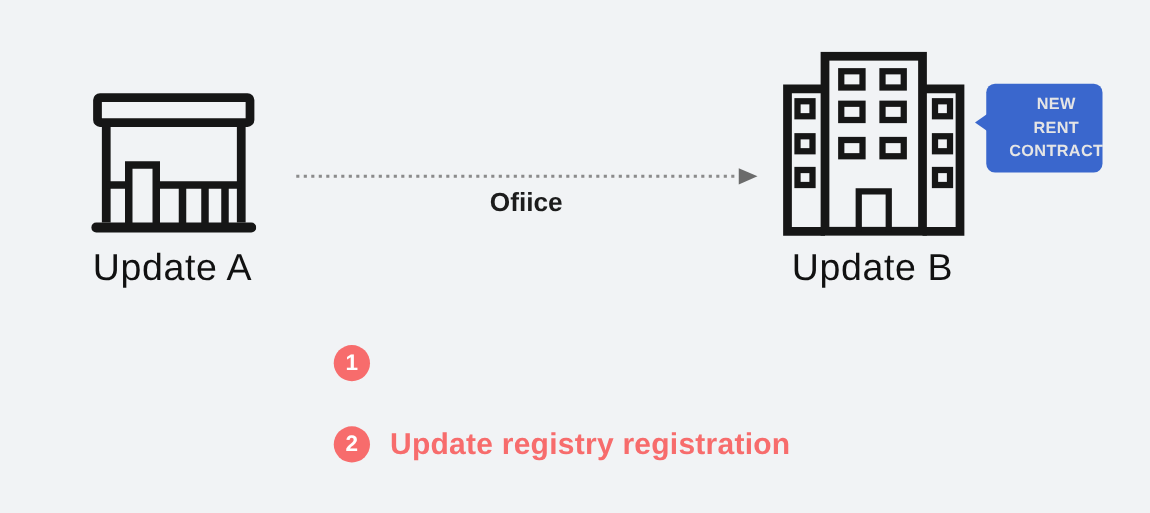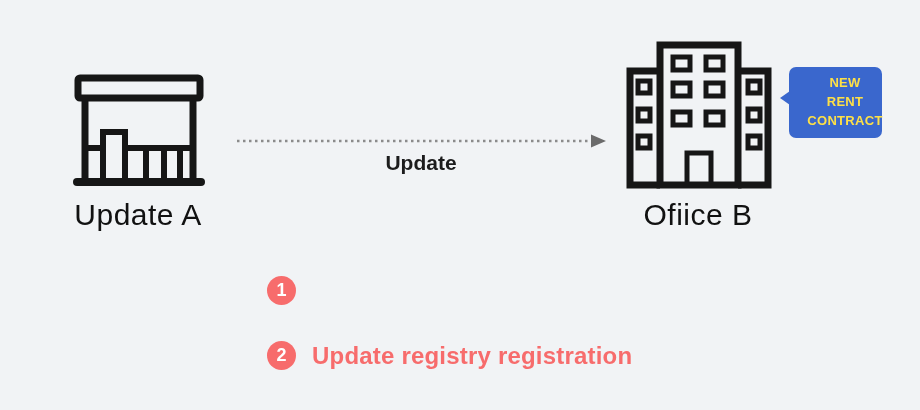--- a/index.html
+++ b/index.html
@@ -28,21 +28,21 @@
     font-size:21px;font-weight:700;color:var(--text-dark,#1c1c1c);
   }
   .callout{
     width:93px;min-height:71px;
     background:var(--accent-blue,#3a67cd);
     border-radius:7px;
     display:flex;flex-direction:column;justify-content:center;align-items:center;
     padding:6px 4px;
   }
   .callout .line{
-    color:#fde047;font-size:13px;font-weight:700;line-height:1.45;
+    color:#e5e5e5;font-size:13px;font-weight:700;line-height:1.45;
     letter-spacing:0.3px;white-space:nowrap;padding-left:19px;
   }
   .callout-pointer{
     position:absolute;left:-9px;top:24px;
     width:0;height:0;
     border-top:7px solid transparent;
     border-bottom:7px solid transparent;
     border-right:10px solid var(--accent-blue,#3a67cd);
   }
   .step{
@@ -81,21 +81,21 @@
     <path d="M4 108 H128" fill="none" stroke="#161616" stroke-width="8" stroke-linecap="round"></path>
   </svg>
 
   <div class="office-label abs" style="left:53px;top:198px;">Update A</div>
 
   <svg class="abs" style="left:236px;top:132px;" width="372" height="18" viewBox="0 0 372 18" aria-hidden="true">
     <line x1="1" y1="9" x2="355" y2="9" stroke="#8b8b8b" stroke-width="2.5" stroke-dasharray="2.5 3.5"></line>
     <polygon points="355,2.5 370,9 355,15.5" fill="#6b6b6b"></polygon>
   </svg>
 
-  <div class="change-label abs" style="left:331px;top:151px;">Update</div>
+  <div class="change-label abs" style="left:331px;top:151px;">Ofiice</div>
 
   <svg class="abs" style="left:626px;top:41px;" width="146" height="148" viewBox="0 0 146 148" aria-hidden="true">
     <g fill="none" stroke="#161616" stroke-width="7" stroke-linejoin="miter">
       <rect x="34" y="4" width="78" height="140"></rect>
       <path d="M34 30 H4 V144 H34"></path>
       <path d="M112 30 H142 V144 H112"></path>
     </g>
     <g fill="none" stroke="#161616" stroke-width="5">
       <rect x="47" y="16" width="17" height="13"></rect>
       <rect x="80" y="16" width="17" height="13"></rect>
@@ -106,21 +106,21 @@
       <path d="M61 144 V112 H85 V144"></path>
       <rect x="12" y="40" width="12" height="12"></rect>
       <rect x="12" y="68" width="12" height="12"></rect>
       <rect x="12" y="95" width="12" height="12"></rect>
       <rect x="122" y="40" width="12" height="12"></rect>
       <rect x="122" y="68" width="12" height="12"></rect>
       <rect x="122" y="95" width="12" height="12"></rect>
     </g>
   </svg>
 
-  <div class="office-label abs" style="left:613px;top:198px;">Ofiice B</div>
+  <div class="office-label abs" style="left:613px;top:198px;">Update B</div>
 
   <div class="callout abs" style="left:789px;top:67px;">
     <span class="callout-pointer"></span>
     <span class="line">NEW</span>
     <span class="line">RENT</span>
     <span class="line">CONTRACT</span>
   </div>
 
   <div class="step abs" style="left:267px;top:276px;">
     <span class="step-badge">1</span>

